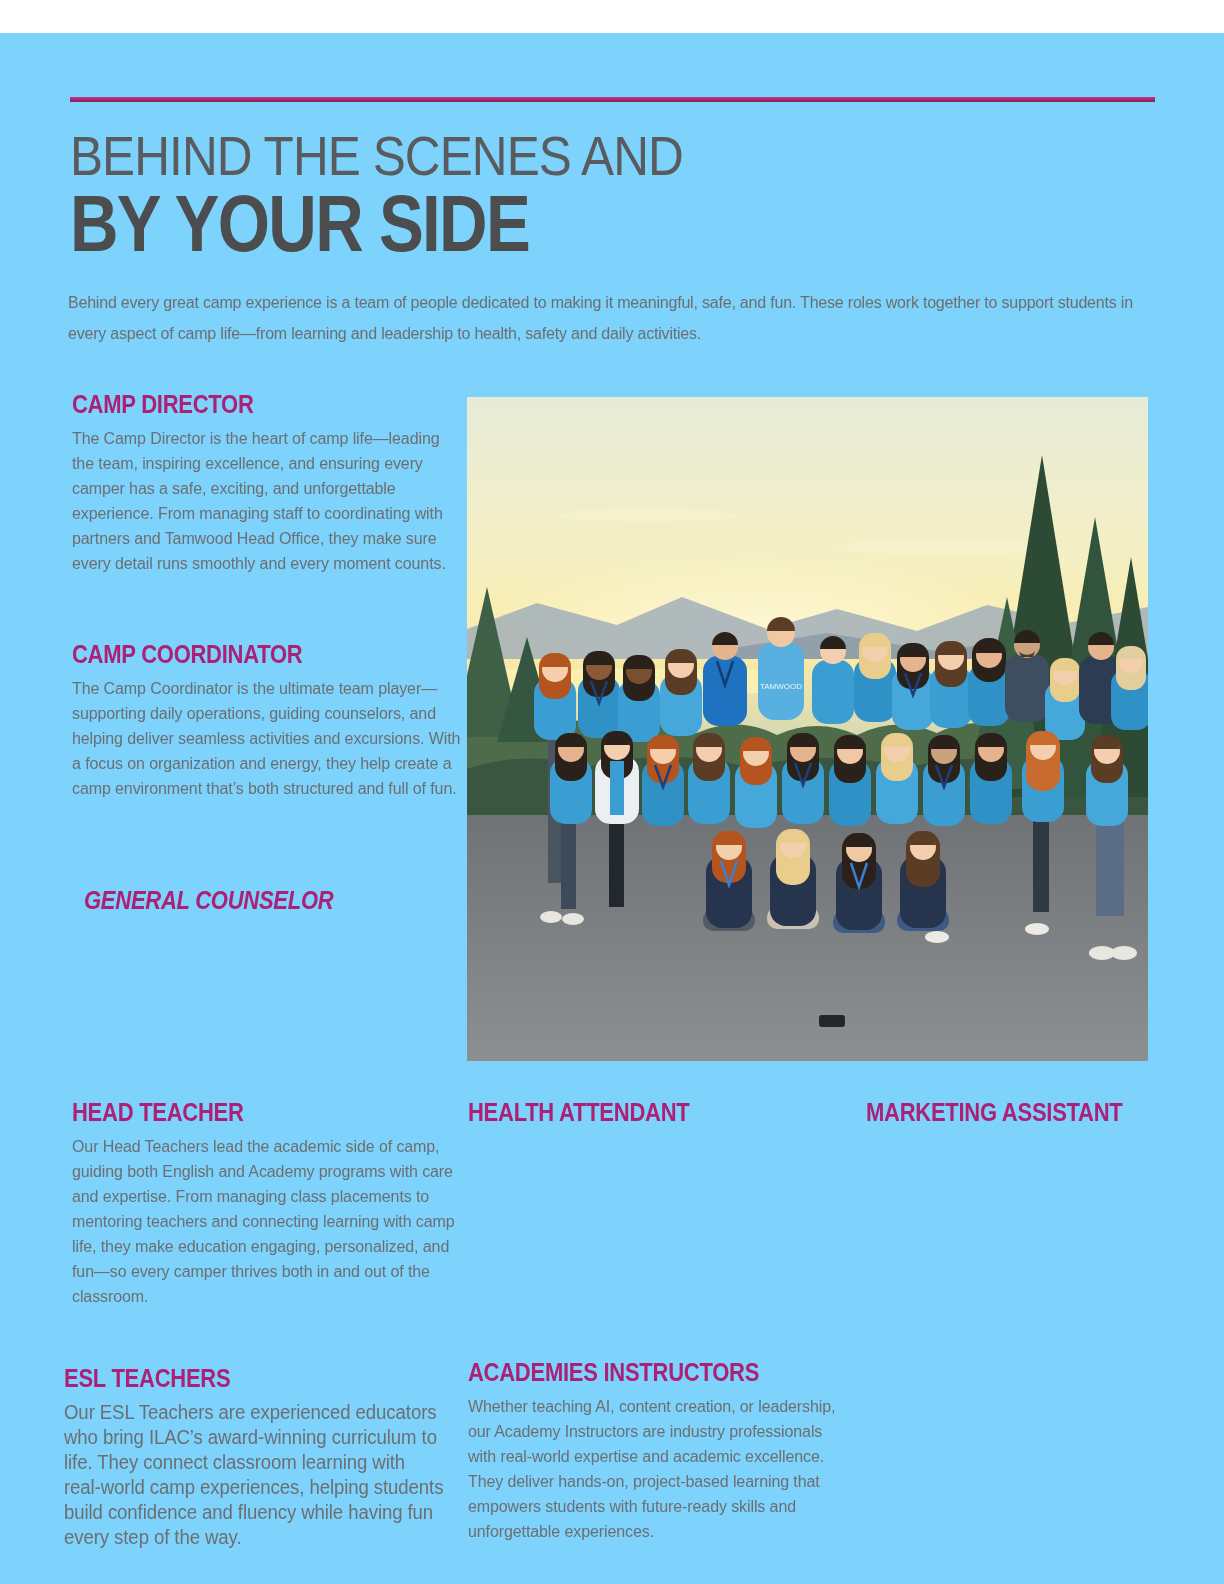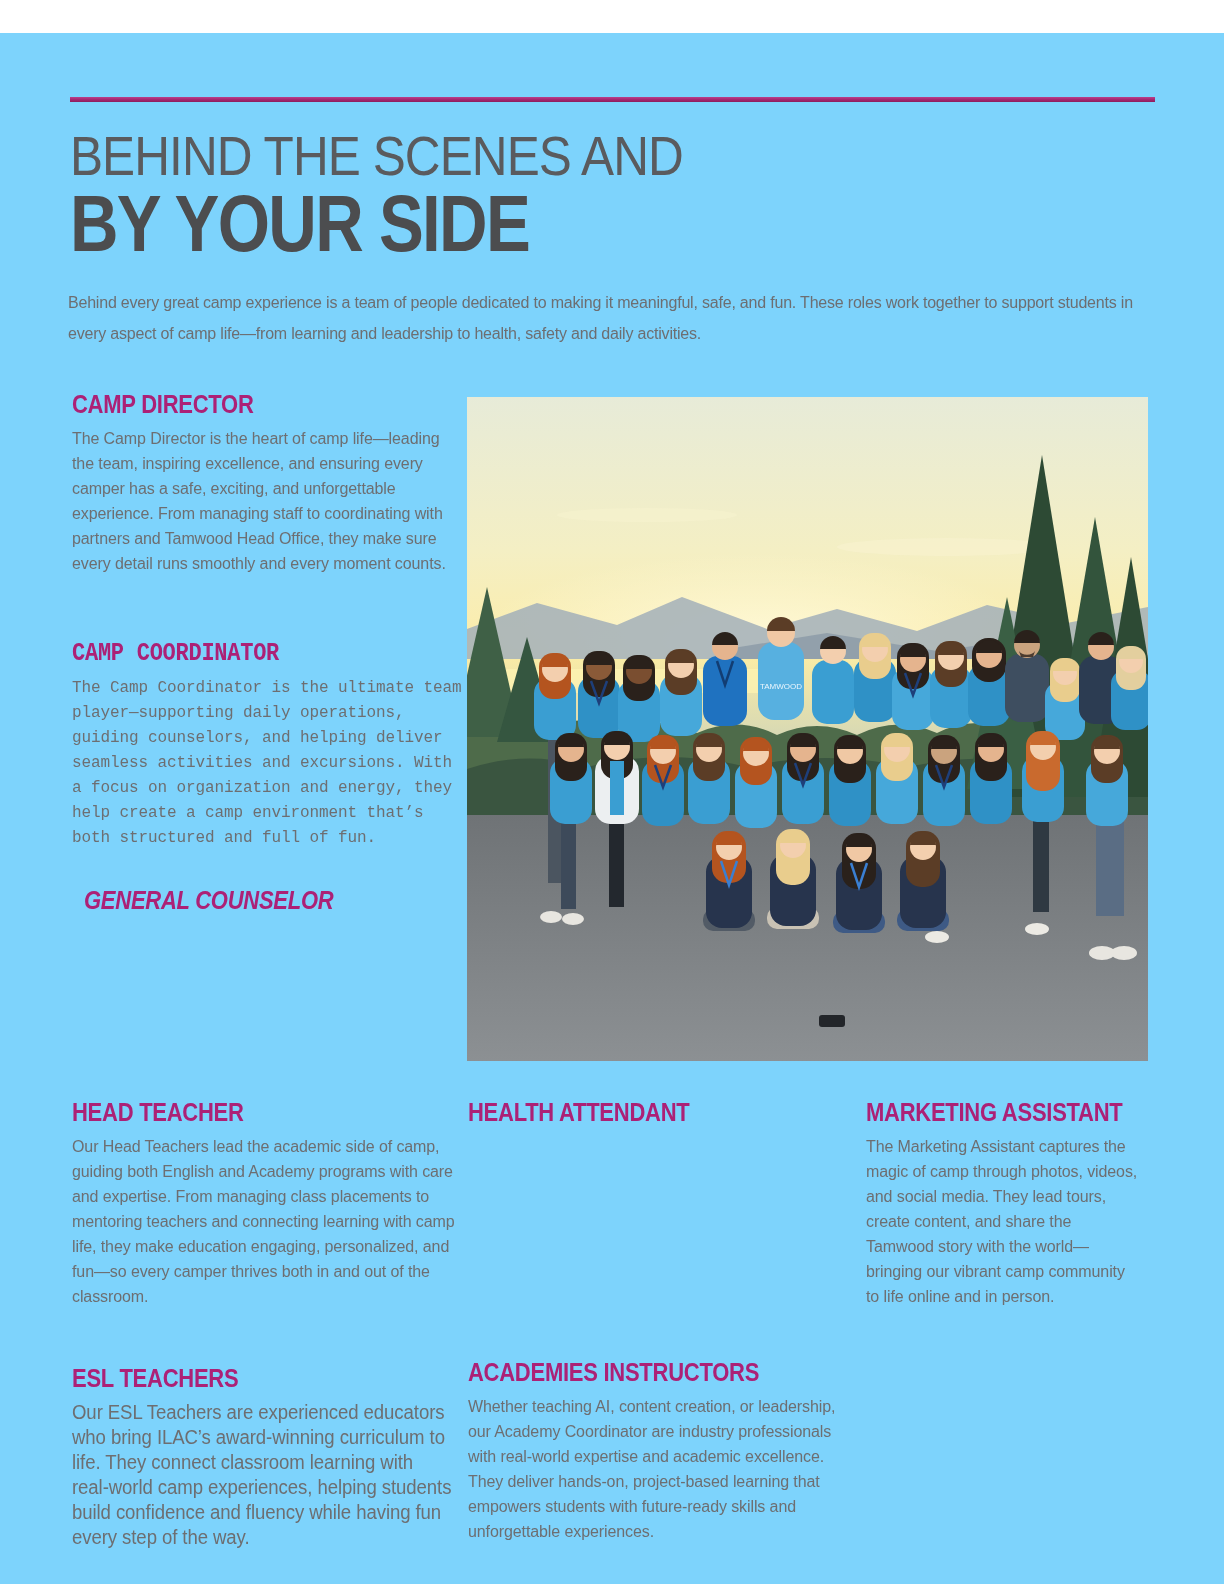--- a/index.html
+++ b/index.html
@@ -73,21 +73,21 @@
   <div class="title1">BEHIND THE SCENES AND</div>
   <div class="title2">BY YOUR SIDE</div>
 
   <p class="intro">Behind every great camp experience is a team of people dedicated to making it meaningful, safe, and fun. These roles work together to support students in every aspect of camp life—from learning and leadership to health, safety and daily activities.</p>
 
   <section class="sec" style="left:72px;top:358px;width:392px;">
     <h3>CAMP DIRECTOR</h3>
     <p>The Camp Director is the heart of camp life—leading the team, inspiring excellence, and ensuring every camper has a safe, exciting, and unforgettable experience. From managing staff to coordinating with partners and Tamwood Head Office, they make sure every detail runs smoothly and every moment counts.</p>
   </section>
 
-  <section class="sec" style="left:72px;top:608px;width:392px;font-family:Liberation Mono, monospace;">
+  <section class="sec" style="left:72px;top:608px;width:392px;">
     <h3>CAMP COORDINATOR</h3>
     <p>The Camp Coordinator is the ultimate team player—supporting daily operations, guiding counselors, and helping deliver seamless activities and excursions. With a focus on organization and energy, they help create a camp environment that’s both structured and full of fun.</p>
   </section>
 
   <section class="sec" style="left:84px;top:854px;width:392px;font-style:italic;">
     <h3>GENERAL COUNSELOR</h3>
   </section>
 
   <svg class="photo" viewBox="0 0 681 664" preserveAspectRatio="none" role="img">
     <defs>
@@ -361,26 +361,25 @@
     <h3>HEAD TEACHER</h3>
     <p>Our Head Teachers lead the academic side of camp, guiding both English and Academy programs with care and expertise. From managing class placements to mentoring teachers and connecting learning with camp life, they make education engaging, personalized, and fun—so every camper thrives both in and out of the classroom.</p>
   </section>
 
   <section class="sec" style="left:468px;top:1066px;width:378px;">
     <h3>HEALTH ATTENDANT</h3>
   </section>
 
   <section class="sec" style="left:866px;top:1066px;width:276px;">
     <h3>MARKETING ASSISTANT</h3>
-    <p>The Marketing Assistant captures the magic of camp through photos, videos, and social media. They lead tours, create content, and share the Tamwood story with the world—bringing our vibrant camp community to life online and in person.</p>
-  </section>
-
-  <section class="sec condensed" style="left:72px;top:1332px;width:380px;">
+  </section>
+
+  <section class="sec condensed" style="left:64px;top:1332px;width:380px;">
     <h3>ESL TEACHERS</h3>
     <p>Our ESL Teachers are experienced educators who bring ILAC’s award-winning curriculum to life. They connect classroom learning with real-world camp experiences, helping students build confidence and fluency while having fun every step of the way.</p>
   </section>
 
   <section class="sec" style="left:468px;top:1326px;width:382px;">
     <h3>ACADEMIES INSTRUCTORS</h3>
-    <p>Whether teaching AI, content creation, or leadership, our Academy Coordinator are industry professionals with real-world expertise and academic excellence. They deliver hands-on, project-based learning that empowers students with future-ready skills and unforgettable experiences.</p>
+    <p>Whether teaching AI, content creation, or leadership, our Academy Instructors are industry professionals with real-world expertise and academic excellence. They deliver hands-on, project-based learning that empowers students with future-ready skills and unforgettable experiences.</p>
   </section>
 
 </div>
 
 </body></html>

